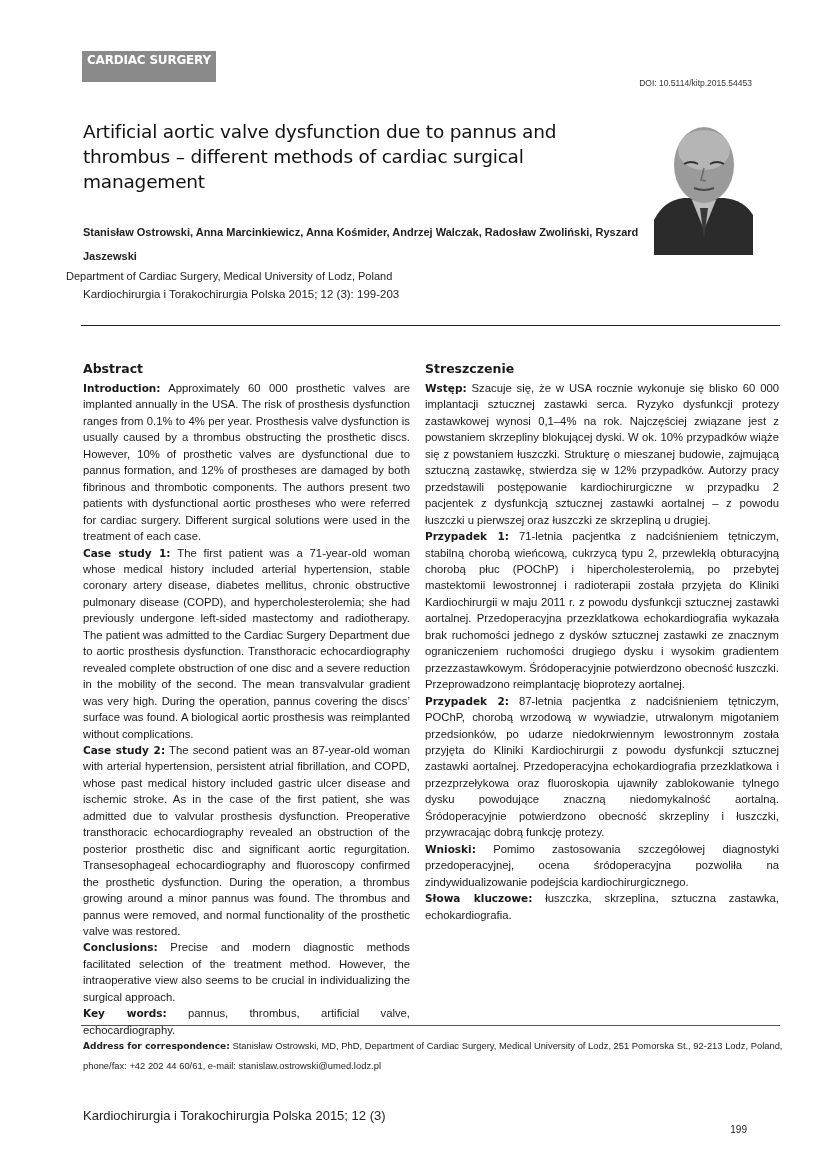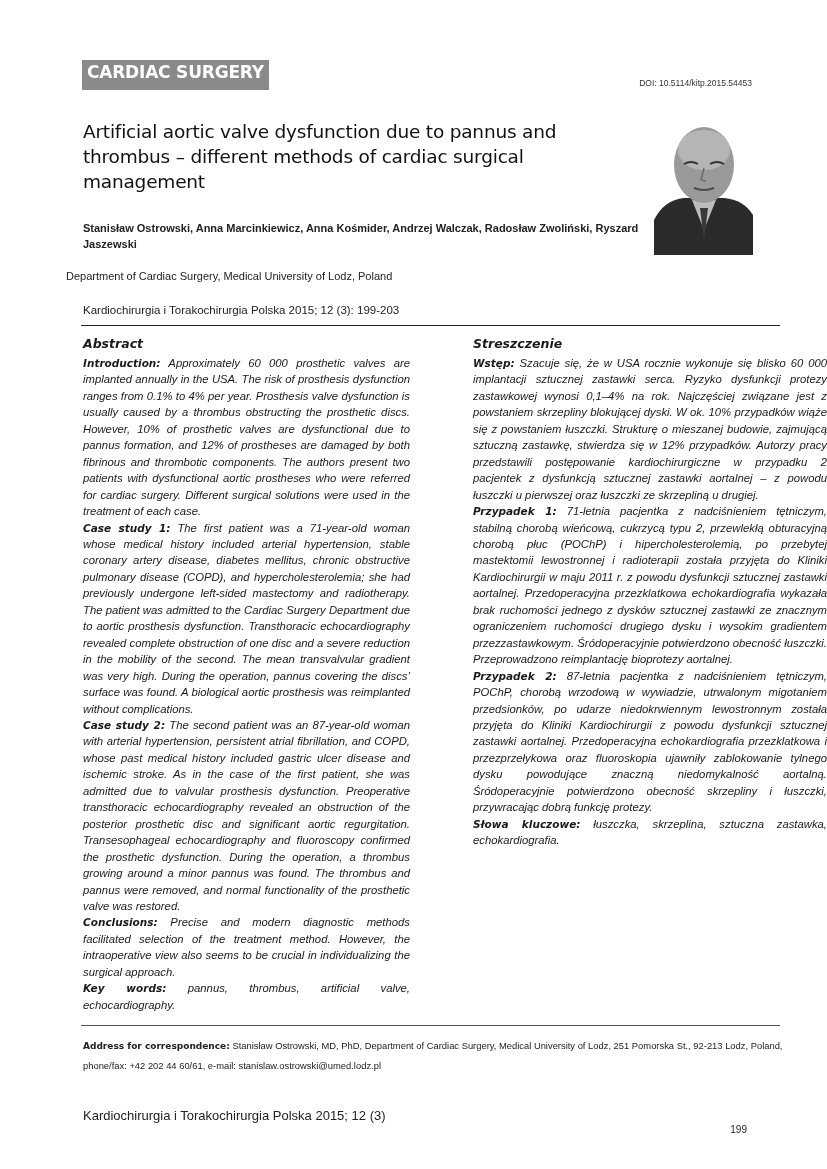--- a/index.html
+++ b/index.html
@@ -1,27 +1,27 @@
 <!DOCTYPE html>
 <html><head>
 <meta charset="utf-8">
 <style>
   html, body { margin:0; padding:0; background:#fff; }
   body { width:827px; height:1169px; position:relative; overflow:hidden; font-family:"DejaVu Sans", sans-serif; color:#1a1a1a; }
-  .badge { position:absolute; left:82px; top:60px; background:#8a8a8a; color:#fff; font-family:"DejaVu Sans", sans-serif; font-weight:bold; font-size:17px; padding:2px 5px 8px 5px; letter-spacing:-0.2px; }
+  .badge { position:absolute; left:82px; top:51px; background:#8a8a8a; color:#fff; font-family:"DejaVu Sans", sans-serif; font-weight:bold; font-size:12px; padding:2px 5px 15px 5px; letter-spacing:-0.2px; }
   .doi { position:absolute; right:75px; top:69px; font-size:8.5px; color:#333; font-family:"Liberation Sans", sans-serif;margin-top:9px; }
   .title { position:absolute; left:83px; top:113px; width:560px; font-size:18.5px; font-weight:normal; line-height:25px; color:#111; letter-spacing:-0.2px;margin-top:6px; }
   .photo { position:absolute; left:654px; top:120px; width:99px; height:135px; }
-  .authors { position:absolute; left:83px; top:220px; width:560px; font-size:11px; font-weight:bold; line-height:16px; color:#222; font-family:"Liberation Sans", sans-serif; }
+  .authors { position:absolute; left:83px; top:220px; width:560px; font-size:11px; font-weight:bold; line-height:24px; color:#222; font-family:"Liberation Sans", sans-serif; }
   .affil { position:absolute; left:66px; top:270px; font-size:11px; color:#222; font-family:"Liberation Sans", sans-serif; }
-  .journal-cite { position:absolute; left:83px; top:304px; font-size:11.5px; color:#222; font-family:"Liberation Sans", sans-serif; }
+  .journal-cite { position:absolute; left:83px; top:288px; font-size:11.5px; color:#222; font-family:"Liberation Sans", sans-serif; }
   .rule { position:absolute; left:81px; height:1px; background:#222; }
-  .col { position:absolute; top:335px; font-family:"Liberation Sans", sans-serif; font-size:11.3px; line-height:16.45px; color:#1a1a1a; text-align:justify;font-style:italic; }
+  .col { position:absolute; top:360px; font-family:"Liberation Sans", sans-serif; font-size:11.3px; line-height:16.45px; color:#1a1a1a; text-align:justify; }
   .col.left { left:83px; width:327px; }
-  .col.right { left:425px; width:354px;margin-left:48px; }
+  .col.right { left:425px; width:354px; }
   .col h2 { font-family:"DejaVu Sans", sans-serif; font-size:12.5px; font-weight:bold; margin:0 0 2px 0; line-height:18px; }
   .col p { margin:0; hyphens:auto; }
   .col p b { font-family:"DejaVu Sans", sans-serif; font-size:10.5px; }
   .corr { position:absolute; left:83px; top:1036px; width:700px; font-family:"Liberation Sans", sans-serif; font-size:9.4px; line-height:19px; color:#222; }
   .corr b { font-family:"DejaVu Sans", sans-serif; font-size:9px; }
   .footer-journal { position:absolute; left:83px; top:1108px; font-family:"Liberation Sans", sans-serif; font-size:13px; color:#222; }
   .page-num { position:absolute; right:80px; top:1124px; font-family:"Liberation Sans", sans-serif; font-size:10px; color:#222; }
 </style>
 </head>
 <body>
@@ -56,20 +56,21 @@
   <p><b>Case study 2:</b><span> The second patient was an 87-year-old woman with arterial hypertension, persistent atrial fibrillation, and COPD, whose past medical history included gastric ulcer disease and ischemic stroke. As in the case of the first patient, she was admitted due to valvular prosthesis dysfunction. Preoperative transthoracic echocardiography revealed an obstruction of the posterior prosthetic disc and significant aortic regurgitation. Transesophageal echocardiography and fluoroscopy confirmed the prosthetic dysfunction. During the operation, a thrombus growing around a minor pannus was found. The thrombus and pannus were removed, and normal functionality of the prosthetic valve was restored.</span></p>
   <p><b>Conclusions:</b><span> Precise and modern diagnostic methods facilitated selection of the treatment method. However, the intraoperative view also seems to be crucial in individualizing the surgical approach.</span></p>
   <p><b>Key words:</b><span> pannus, thrombus, artificial valve, echocardiography.</span></p>
 </div>
 
 <div class="col right">
   <h2>Streszczenie</h2>
   <p><b>Wstęp:</b><span> Szacuje się, że w USA rocznie wykonuje się blisko 60 000 implantacji sztucznej zastawki serca. Ryzyko dysfunkcji protezy zastawkowej wynosi 0,1–4% na rok. Najczęściej związane jest z powstaniem skrzepliny blokującej dyski. W ok. 10% przypadków wiąże się z powstaniem łuszczki. Strukturę o mieszanej budowie, zajmującą sztuczną zastawkę, stwierdza się w 12% przypadków. Autorzy pracy przedstawili postępowanie kardiochirurgiczne w przypadku 2 pacjentek z dysfunkcją sztucznej zastawki aortalnej – z powodu łuszczki u pierwszej oraz łuszczki ze skrzepliną u drugiej.</span></p>
   <p><b>Przypadek 1:</b><span> 71-letnia pacjentka z nadciśnieniem tętniczym, stabilną chorobą wieńcową, cukrzycą typu 2, przewlekłą obturacyjną chorobą płuc (POChP) i hipercholesterolemią, po przebytej mastektomii lewostronnej i radioterapii została przyjęta do Kliniki Kardiochirurgii w maju 2011 r. z powodu dysfunkcji sztucznej zastawki aortalnej. Przedoperacyjna przezklatkowa echokardiografia wykazała brak ruchomości jednego z dysków sztucznej zastawki ze znacznym ograniczeniem ruchomości drugiego dysku i wysokim gradientem przezzastawkowym. Śródoperacyjnie potwierdzono obecność łuszczki. Przeprowadzono reimplantację bioprotezy aortalnej.</span></p>
   <p><b>Przypadek 2:</b><span> 87-letnia pacjentka z nadciśnieniem tętniczym, POChP, chorobą wrzodową w wywiadzie, utrwalonym migotaniem przedsionków, po udarze niedokrwiennym lewostronnym została przyjęta do Kliniki Kardiochirurgii z powodu dysfunkcji sztucznej zastawki aortalnej. Przedoperacyjna echokardiografia przezklatkowa i przezprzełykowa oraz fluoroskopia ujawniły zablokowanie tylnego dysku powodujące znaczną niedomykalność aortalną. Śródoperacyjnie potwierdzono obecność skrzepliny i łuszczki, przywracając dobrą funkcję protezy.</span></p>
+  <p><b>Wnioski:</b><span> Pomimo zastosowania szczegółowej diagnostyki przedoperacyjnej, ocena śródoperacyjna pozwoliła na zindywidualizowanie podejścia kardiochirurgicznego.</span></p>
   <p><b>Słowa kluczowe:</b><span> łuszczka, skrzeplina, sztuczna zastawka, echokardiografia.</span></p>
 </div>
 
 <div class="rule" style="top:1025px; width:699px; background:#555;"></div>
 
 <div class="corr"><b>Address for correspondence:</b><span> Stanisław Ostrowski, MD, PhD, Department of Cardiac Surgery, Medical University of Lodz, 251 Pomorska St., 92-213 Lodz, Poland, phone/fax: +42 202 44 60/61, e-mail: stanislaw.ostrowski@umed.lodz.pl</span></div>
 
 <div class="footer-journal">Kardiochirurgia i Torakochirurgia Polska 2015; 12 (3)</div>
 <div class="page-num">199</div>
 

